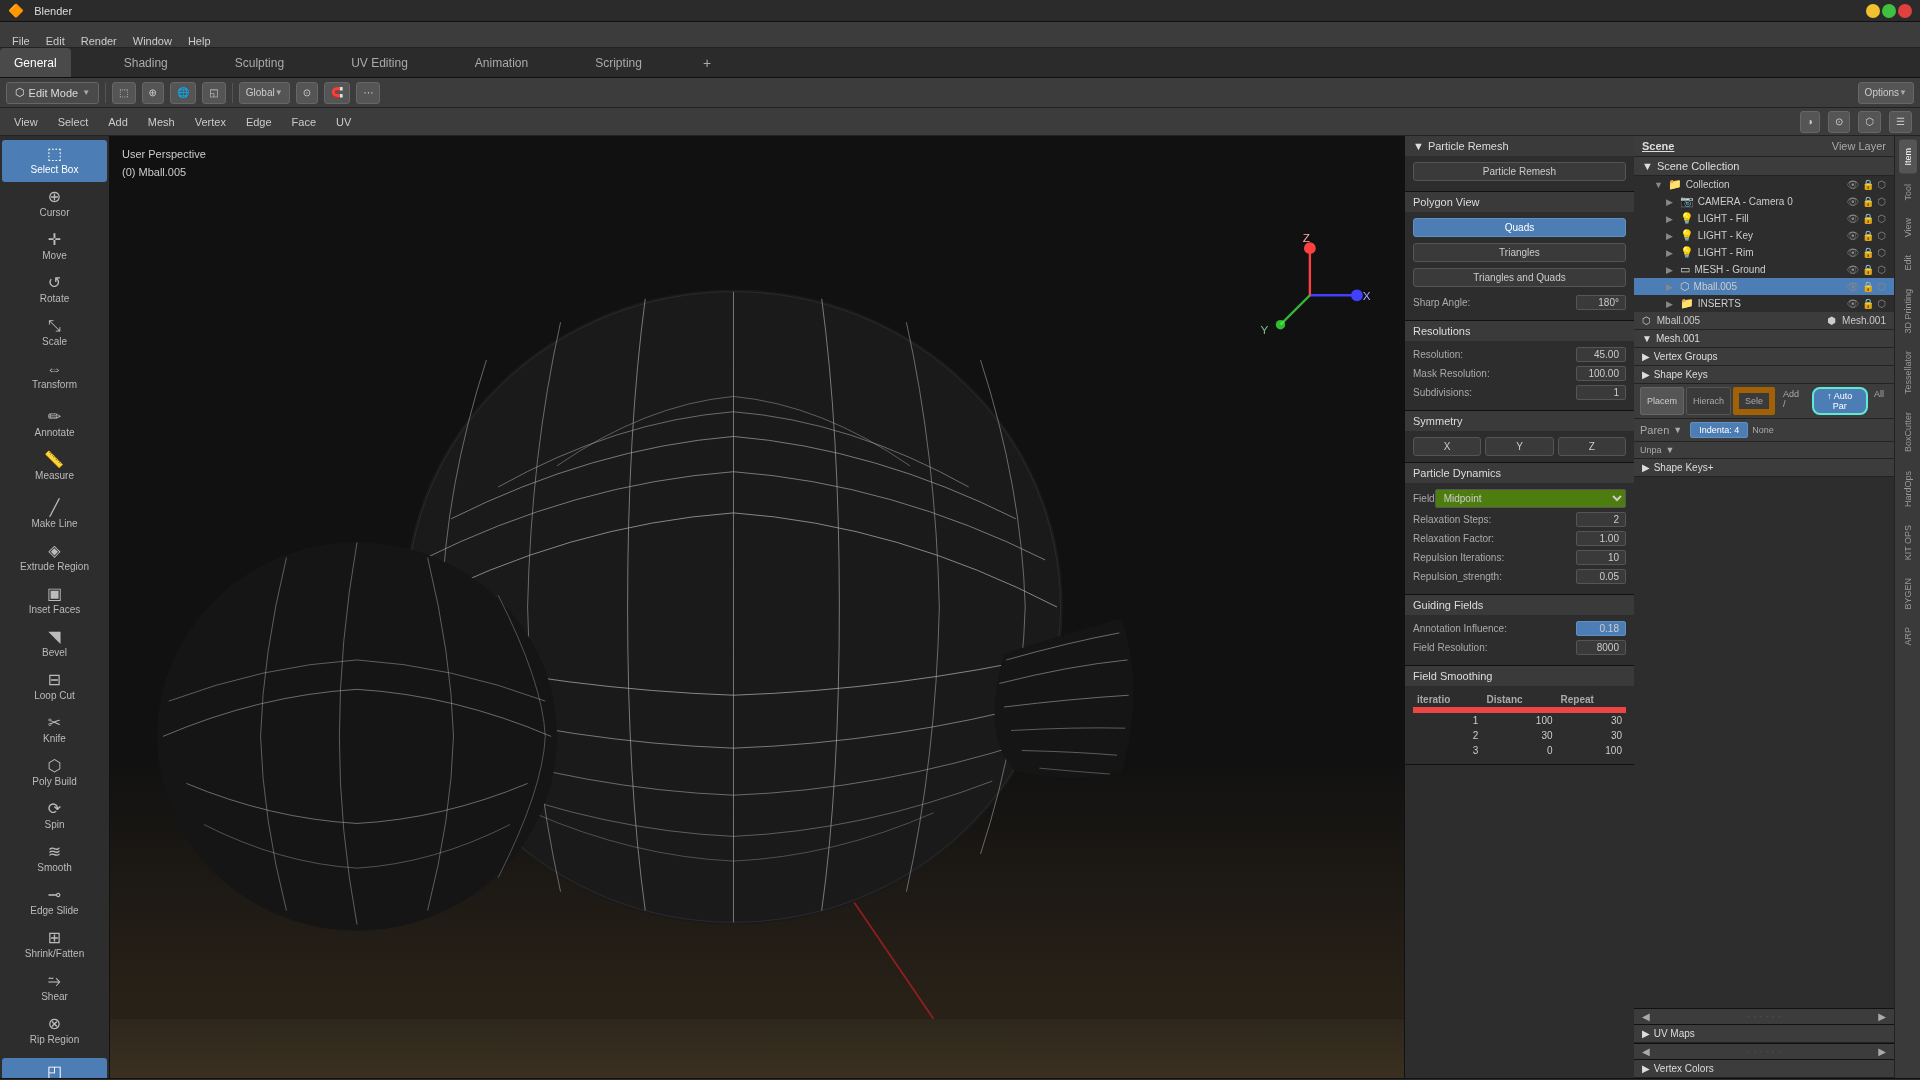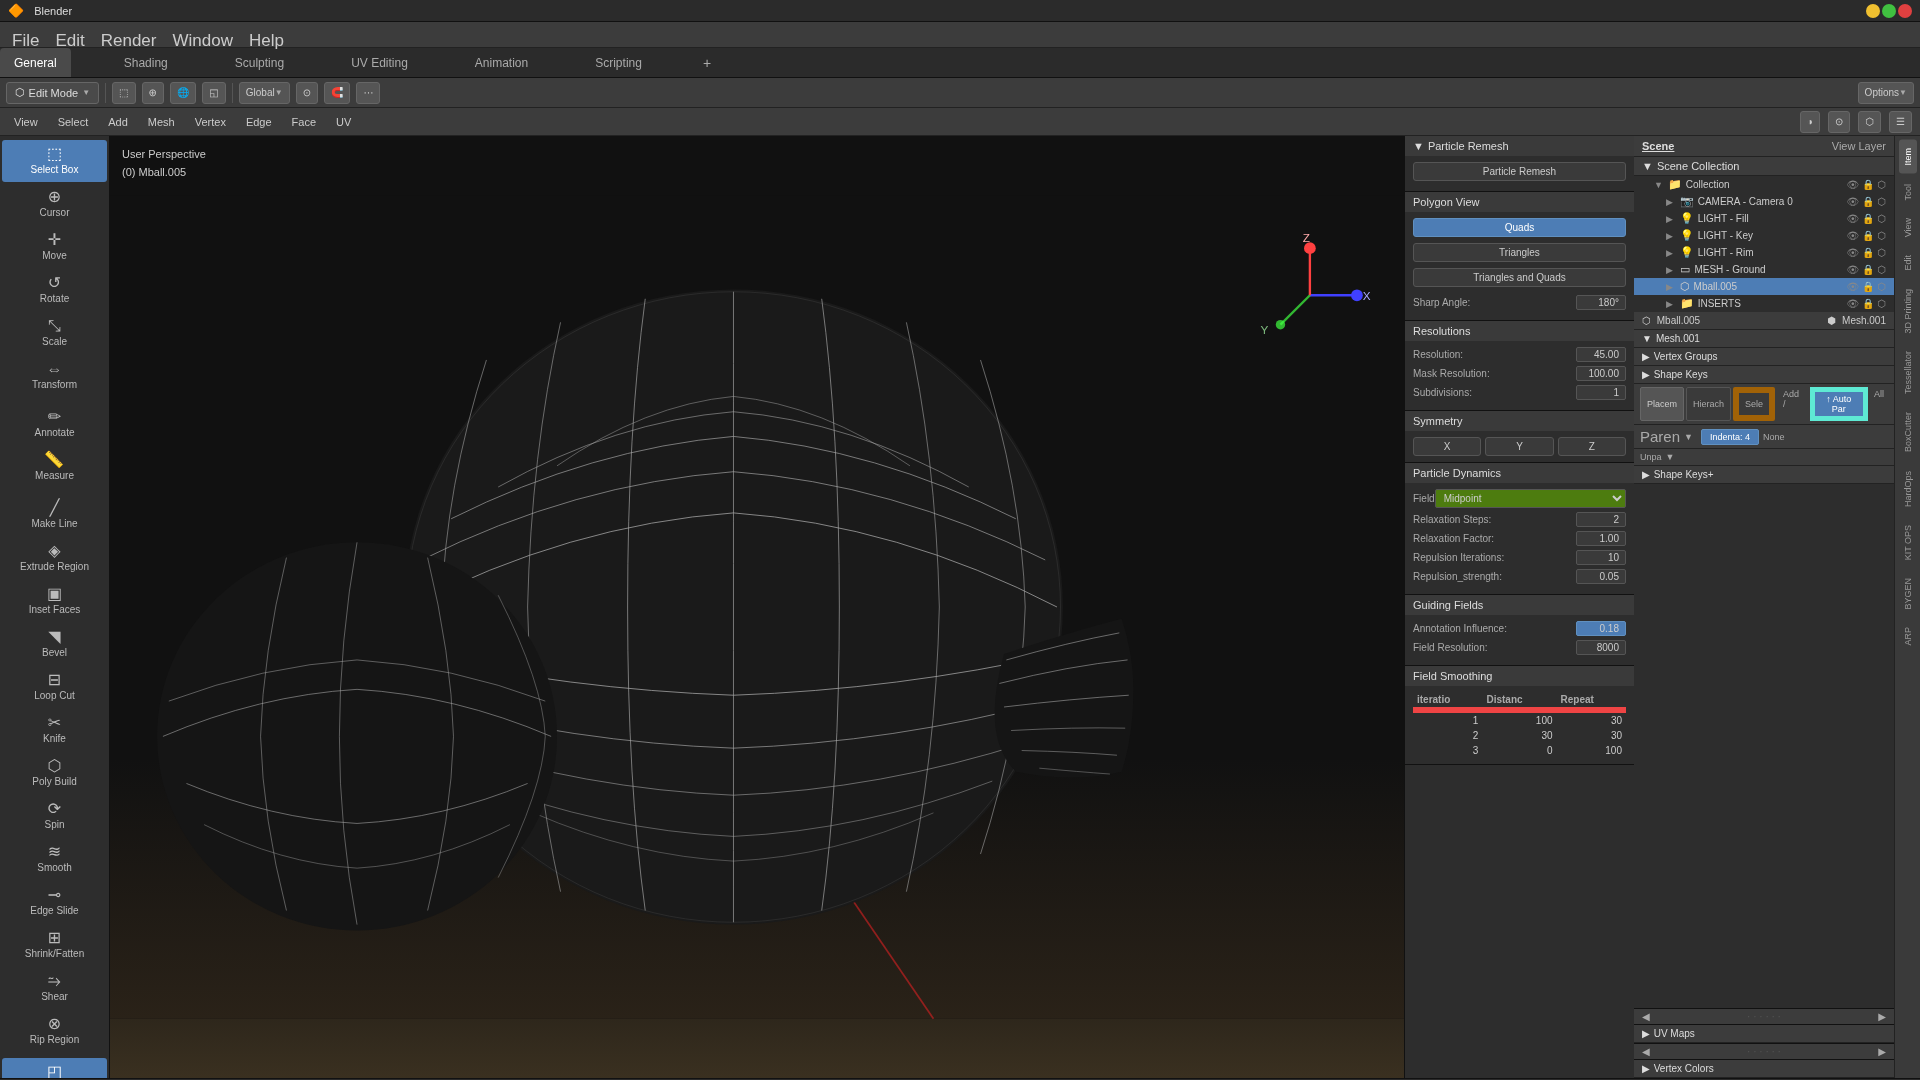--- a/index.html
+++ b/index.html
@@ -9,21 +9,21 @@
     #titlebar { background: #2b2b2b; height: 22px; display: flex; align-items: center; padding: 0 8px; border-bottom: 1px solid #111; }
     #titlebar .title { color: #ddd; font-size: 11px; margin-left: 6px; }
     #titlebar .win-controls { margin-left: auto; display: flex; gap: 2px; }
     #titlebar .win-btn { width: 14px; height: 14px; border-radius: 50%; display: inline-block; cursor: pointer; }
     #titlebar .win-btn.min { background: #f0c030; }
     #titlebar .win-btn.max { background: #40c040; }
     #titlebar .win-btn.close { background: #e04040; }
 
     
     #menubar { background: #3c3c3c; height: 26px; display: flex; align-items: center; padding: 0 4px; border-bottom: 1px solid #222; }
-    .menu-item { padding: 2px 8px; color: #ccc; font-size: 17px; cursor: pointer; border-radius: 3px; margin-top: 12px; }
+    .menu-item { padding: 2px 8px; color: #ccc; font-size: 11px; cursor: pointer; border-radius: 3px; margin-top: 12px; }
 
     
     #tabrow { background: #2b2b2b; height: 30px; display: flex; align-items: center; padding: 0; border-bottom: 1px solid #111; gap: 39px; }
     .tab-item { padding: 4px 14px; color: #aaa; font-size: 12px; cursor: pointer; border-radius: 4px 4px 0 0; height: 100%; display: flex; align-items: center; }
     .tab-item.active { background: #4a4a4a; color: #fff; }
     .tab-plus { padding: 4px 8px; color: #aaa; font-size: 14px; cursor: pointer; }
 
     
     #toolbar { background: #3c3c3c; height: 30px; display: flex; align-items: center; padding: 0 6px; gap: 6px; border-bottom: 1px solid #222; }
     .toolbar-btn { background: #555; border: 1px solid #666; color: #ccc; font-size: 10px; padding: 2px 6px; border-radius: 3px; cursor: pointer; height: 22px; display: flex; align-items: center; }
@@ -582,26 +582,26 @@
     <div style="background:#3c3c3c; padding:3px 8px; border-bottom:1px solid #222; font-size:10px; color:#ddd; cursor:pointer; display:flex; align-items:center; gap:4px;">
       <span>▶</span>
       <span>Shape Keys</span>
     </div>
 
     <div style="background:#3c3c3c; display:flex; gap:2px; padding:3px 6px; border-bottom:1px solid #222;">
       <button style="background:#555; border:1px solid #666; color:#ccc; font-size:9px; padding:2px 6px; border-radius:2px; cursor:pointer;">Placem</button>
       <button style="background:#3a3a3a; border:1px solid #555; color:#aaa; font-size:9px; padding:2px 6px; border-radius:2px; cursor:pointer;">Hierach</button>
       <button style="background:#3a3a3a; border:6px solid #a16207; color:#aaa; font-size:9px; padding:2px 6px; border-radius:2px; cursor:pointer;">Sele</button>
       <span style="color:#aaa; font-size:9px; padding:2px 6px;">Add /</span>
-      <button style="background:#4d7db5; border:5px solid #5eead4; color:#fff; font-size:9px; padding:2px 6px; border-radius:0; cursor:pointer;">↑ Auto Par</button>
+      <button style="background:#4d7db5; border:2px solid #5eead4; color:#fff; font-size:9px; padding:2px 6px; border-radius:8px; cursor:pointer;">↑ Auto Par</button>
       <span style="color:#aaa; font-size:9px; padding:2px 4px;">All</span>
     </div>
 
     <div style="background:#3c3c3c; display:flex; gap:4px; padding:3px 6px; border-bottom:1px solid #222; align-items:center;">
-      <span style="color:#aaa; font-size:15px;">Paren</span>
+      <span style="color:#aaa; font-size:11px;">Paren</span>
       <span style="color:#aaa; font-size:9px;">▼</span>
       <button style="background:#4d7db5; border:1px solid #6090c0; color:#fff; font-size:9px; padding:2px 8px; border-radius:2px; cursor:pointer; margin-left:4px;">Indenta: 4</button>
       <span style="color:#aaa; font-size:9px;">None</span>
     </div>
 
     <div style="background:#3c3c3c; display:flex; gap:4px; padding:3px 6px; border-bottom:1px solid #222; align-items:center;">
       <span style="color:#aaa; font-size:9px;">Unpa</span>
       <span style="color:#aaa; font-size:9px;">▼</span>
     </div>
 

